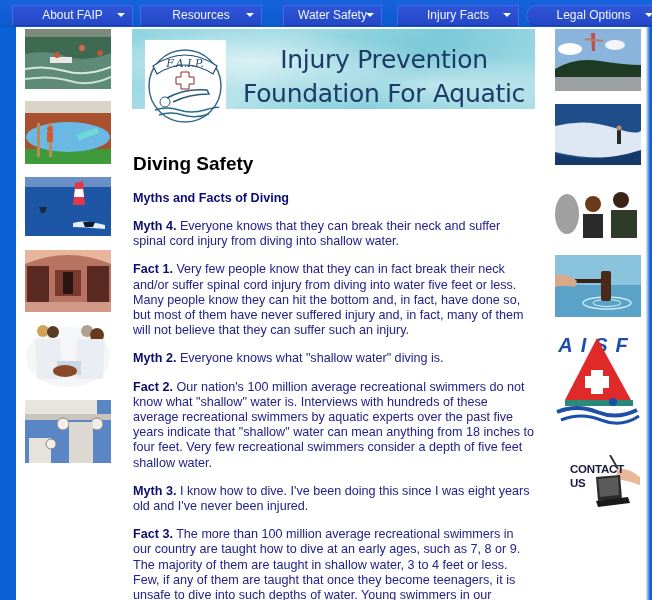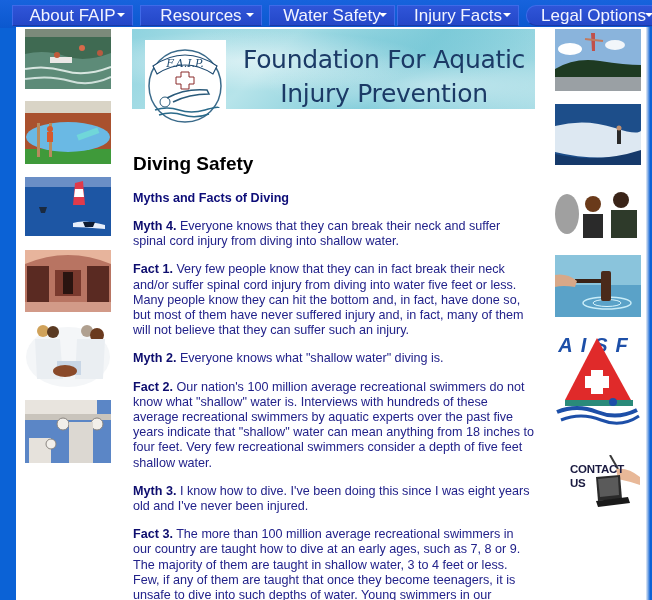--- a/index.html
+++ b/index.html
@@ -13,21 +13,21 @@
     .nav {
       position: absolute; left: 0; top: 0; width: 652px; height: 28px;
       background: linear-gradient(#1763dd, #0b58cf);
     }
     .nav-btn {
       position: absolute; top: 5px; height: 21px;
       background: linear-gradient(#2f55d8, #2447c8);
       border: 1px solid #3f6ae8;
       border-bottom-color: #1b3aa8;
       color: #f2f4ff;
-      font-size: 17px;
+      font-size: 12px;
       line-height: 19px;
       text-align: center;
       cursor: pointer;
     }
     .nav-btn .lbl { display: inline-block; }
     .nav-btn .caret {
       position: absolute; right: 7px; top: 7px;
       width: 0; height: 0;
       border-left: 4px solid transparent;
       border-right: 4px solid transparent;
@@ -95,21 +95,21 @@
 
 <div class="nav">
   <div class="nav-btn" style="left:12px;width:121px;">
     <span class="lbl">About FAIP</span>
     <span class="caret"></span>
   </div>
   <div class="nav-btn" style="left:140px;width:122px;">
     <span class="lbl">Resources</span>
     <span class="caret"></span>
   </div>
-  <div class="nav-btn" style="left:269px;width:126px;">
+  <div class="nav-btn" style="left:283px;width:99px;">
     <span class="lbl">Water Safety</span>
     <span class="caret"></span>
   </div>
   <div class="nav-btn" style="left:397px;width:122px;">
     <span class="lbl">Injury Facts</span>
     <span class="caret"></span>
   </div>
   <div class="nav-btn" style="left:526px;width:135px;border-radius:10px;">
     <span class="lbl">Legal Options</span>
     <span class="caret"></span>
@@ -201,22 +201,22 @@
       <path d="M8 26 Q40 4 72 26 L68 34 Q40 16 12 34Z" fill="#ffffff" stroke="#1e4a70" stroke-width="1.2"></path>
       <text x="40" y="27" font-size="11" font-family="DejaVu Serif, serif" fill="#1e4a70" text-anchor="middle" font-style="italic">F.A.I.P.</text>
       <path d="M36 32 h8 v5 h5 v7 h-5 v5 h-8 v-5 h-5 v-7 h5z" fill="#ffffff" stroke="#8a2a2a" stroke-width="1"></path>
       <circle cx="20" cy="62" r="5" fill="#ffffff" stroke="#2a5a7a"></circle>
       <path d="M22 58 Q40 48 62 50 L64 54 Q44 54 28 62" fill="none" stroke="#2a5a7a" stroke-width="1.5"></path>
       <path d="M10 70 Q22 66 34 70 T60 70 T74 68" fill="none" stroke="#2a6a8a" stroke-width="1.5"></path>
       <path d="M14 75 Q26 71 38 75 T64 74" fill="none" stroke="#2a6a8a" stroke-width="1.5"></path>
     </svg>
   </div>
   <div class="banner-title">
+    <div>Injury Prevention</div>
     <div>Foundation For Aquatic</div>
-    <div>Injury Prevention</div>
   </div>
 </div>
 
 <div class="content">
   <h1>Diving Safety</h1>
   <h2>Myths and Facts of Diving</h2>
   <p><b>Myth 4.</b><span> Everyone knows that they can break their neck and suffer spinal cord injury from diving into shallow water.</span></p>
   <p><b>Fact 1.</b><span> Very few people know that they can in fact break their neck and/or suffer spinal cord injury from diving into water five feet or less. Many people know they can hit the bottom and, in fact, have done so, but most of them have never suffered injury and, in fact, many of them will not believe that they can suffer such an injury.</span></p>
   <p><b>Myth 2.</b><span> Everyone knows what "shallow water" diving is.</span></p>
   <p><b>Fact 2.</b><span> Our nation's 100 million average recreational swimmers do not know what "shallow" water is. Interviews with hundreds of these average recreational swimmers by aquatic experts over the past five years indicate that "shallow" water can mean anything from 18 inches to four feet. Very few recreational swimmers consider a depth of five feet shallow water.</span></p>

